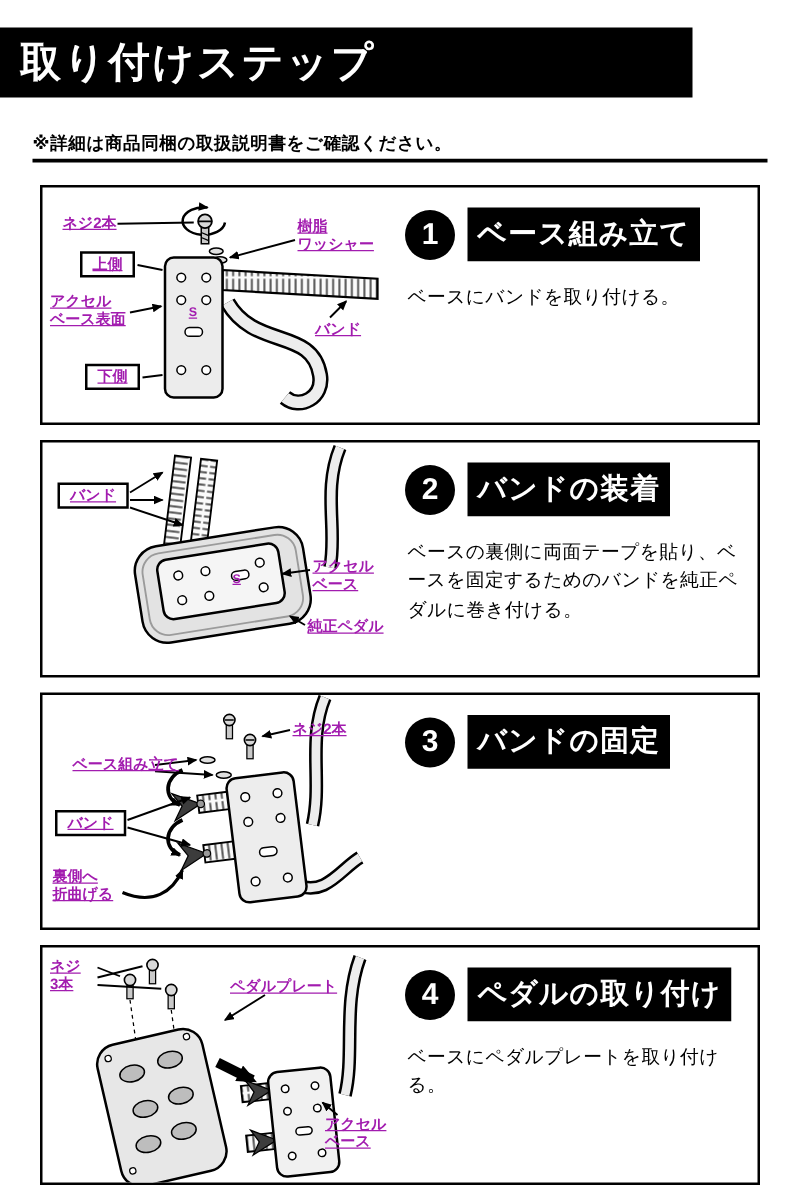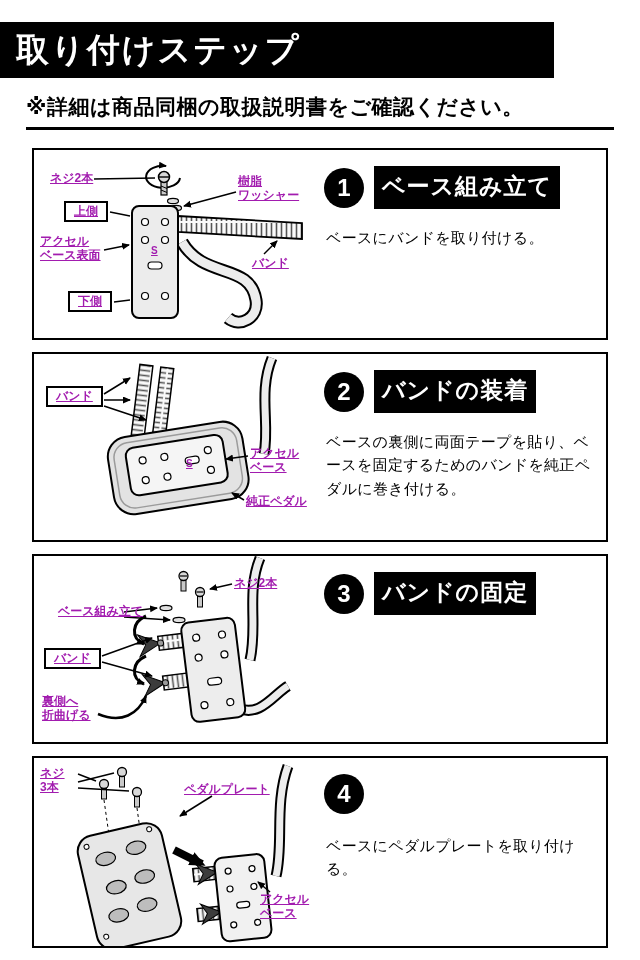--- a/index.html
+++ b/index.html
@@ -14,21 +14,21 @@
   
   .banner {
     position:absolute; top:22px; left:0; width:554px; height:56px;
     background:#000; color:#fff;
     display:flex; align-items:center; padding-left:16px;
   }
   .banner-title { font-size:33px; font-weight:bold; letter-spacing:2px; }
   .banner-sub { font-size:15px; font-weight:bold; margin-left:6px; margin-top:12px; letter-spacing:1px; }
 
   
-  .notice { position:absolute; top:93px; left:26px; font-size:21px; font-weight:bold; letter-spacing:0.5px; }
+  .notice { position:absolute; top:106px; left:26px; font-size:14px; font-weight:bold; letter-spacing:0.5px; }
   .rule { position:absolute; top:127px; left:26px; width:588px; height:3px; background:#000; }
 
   
   .step { position:absolute; left:32px; width:576px; border:2px solid #000; background:#fff; }
   #step1 { top:148px; height:192px; }
   #step2 { top:352px; height:190px; }
   #step3 { top:554px; height:190px; }
   #step4 { top:756px; height:192px; }
 
   .diagram { position:absolute; left:0; top:0; width:292px; height:100%; }
@@ -335,17 +335,18 @@
         <line x1="236" y1="134" x2="224" y2="124" stroke="#000" stroke-width="1.5" marker-end="url(#ah4)"></line>
       </svg>
       <div class="lbl" style="left:6px; top:8px;">ネジ
 3本</div>
       <div class="lbl" style="left:150px; top:24px;">ペダルプレート</div>
       <div class="lbl" style="left:226px; top:134px;">アクセル
 ベース</div>
     </div>
     <div class="step-head">
       <div class="num">4</div>
+      <div class="step-title">ペダルの取り付け</div>
     </div>
     <p class="step-desc">ベースにペダルプレートを取り付ける。</p>
   </section>
 
 </div>
 
 </body></html>

